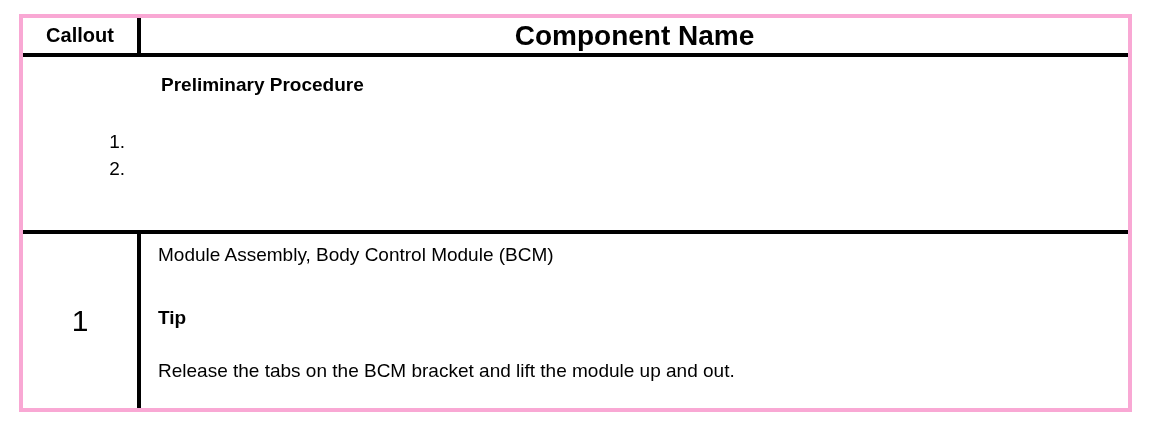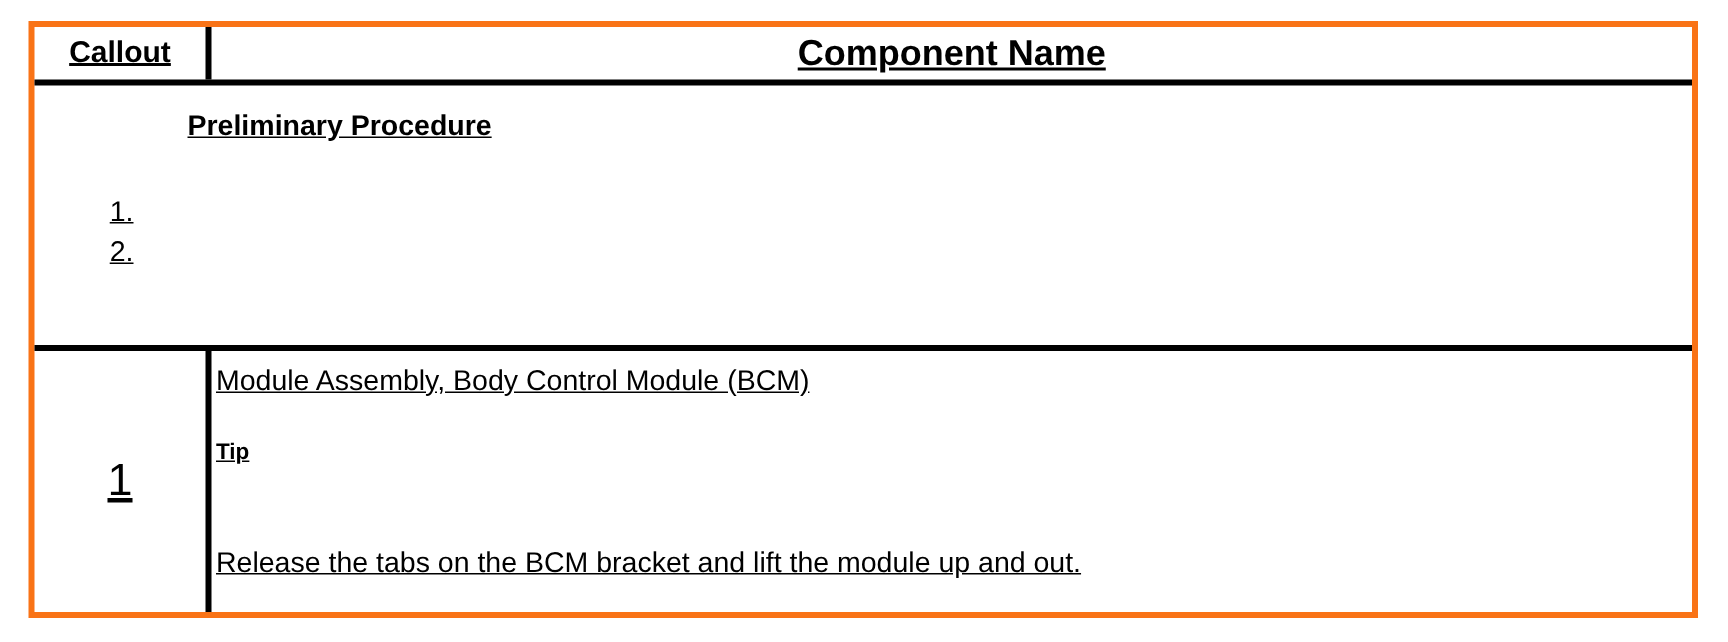--- a/index.html
+++ b/index.html
@@ -16,25 +16,24 @@
     background: #ffffff;
     overflow: hidden;
   }
   .callout-table {
     position: absolute;
     left: 19px;
     top: 14px;
     width: 1113px;
     height: 398px;
     box-sizing: border-box;
-    border: 4px solid #f97316;
+    border: 4px solid #f9a8d4;
     background: #ffffff;
     display: flex;
     flex-direction: column;
-    text-decoration: underline;
   }
   
   .row-header {
     display: flex;
     height: 39px;
     box-sizing: border-box;
     border-bottom: 4px solid #000000;
   }
   .cell-callout-header {
     width: 118px;
@@ -45,28 +44,29 @@
     justify-content: center;
     font-weight: bold;
     font-size: 20px;
   }
   .cell-component-header {
     flex: 1;
     display: flex;
     align-items: center;
     justify-content: center;
     font-weight: bold;
-    font-size: 24px;
+    font-size: 28px;
   }
   
   .row-prelim {
     height: 177px;
     box-sizing: border-box;
     border-bottom: 4px solid #000000;
     overflow: hidden;
+    padding-left: 36px;
   }
   .prelim-title {
     margin: 16px 0 0 102px;
     font-weight: bold;
     font-size: 19px;
     line-height: 24px;
   }
   .steps {
     margin-top: 31px;
   }
@@ -94,37 +94,37 @@
     width: 118px;
     box-sizing: border-box;
     border-right: 4px solid #000000;
     display: flex;
     align-items: center;
     justify-content: center;
     font-size: 30px;
   }
   .cell-component {
     flex: 1;
-    padding-left: 3px;
+    padding-left: 17px;
     overflow: hidden;
   }
   .component-name {
     margin-top: 7px;
     font-size: 19px;
     line-height: 27px;
     white-space: nowrap;
   }
   .tip-label {
-    margin-top: 20px;
+    margin-top: 36px;
     font-weight: bold;
-    font-size: 15px;
+    font-size: 19px;
     line-height: 27px;
   }
   .tip-text {
-    margin-top: 47px;
+    margin-top: 26px;
     font-size: 19px;
     line-height: 27px;
     white-space: nowrap;
   }
 </style>
 </head>
 <body>
 
 <div class="page">
   <div class="callout-table">

